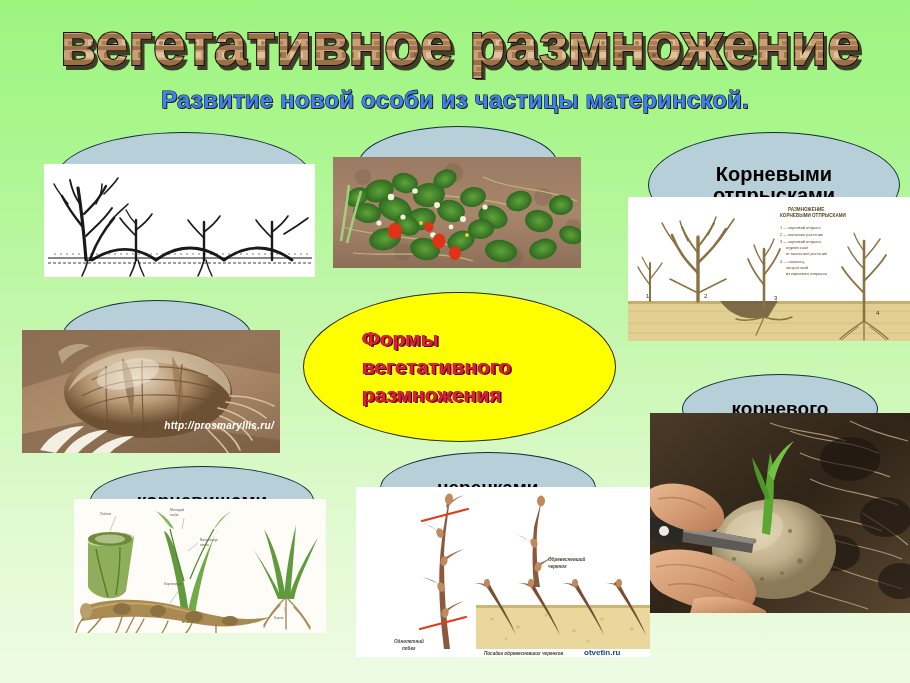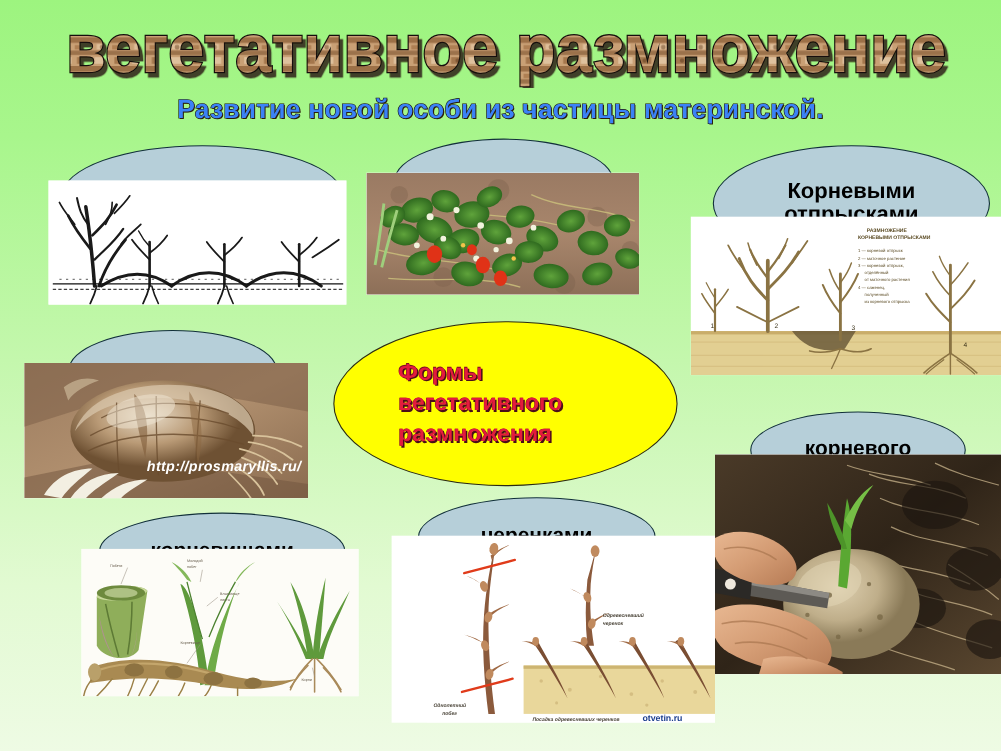--- a/index.html
+++ b/index.html
@@ -367,21 +367,21 @@
           <path d="M192 94 C206 102 214 110 218 120"></path>
           <path d="M204 72 C222 74 234 80 244 88"></path>
           <path d="M186 100 C196 110 202 116 206 123"></path>
           <path d="M208 66 C226 66 240 70 252 76"></path>
         </g>
 
         <g fill="#b8a183">
           <path d="M36 22 C46 14 58 12 68 16 C56 20 46 26 40 34 Z"></path>
         </g>
       </svg>
-      <span class="wm" style="right:6px;bottom:22px;font-size:13px;letter-spacing:.3px;">http://prosmaryllis.ru/</span>
+      <span class="wm" style="right:6px;bottom:22px;font-size:10px;letter-spacing:.3px;">http://prosmaryllis.ru/</span>
     </div>
   </div>
 
   <div class="panel" style="left:640px;top:374px;width:270px;height:240px;">
     <div class="cap-ellipse" style="left:42px;top:0;width:196px;height:70px;font-size:19px;">корневого</div>
     <div class="photo" style="left:10px;top:39px;width:262px;height:200px;">
       <svg viewBox="0 0 262 200">
         <defs>
           <linearGradient id="darkSoil" x1="0" y1="0" x2="1" y2="1">
             <stop offset="0" stop-color="#4a3a28"></stop>

